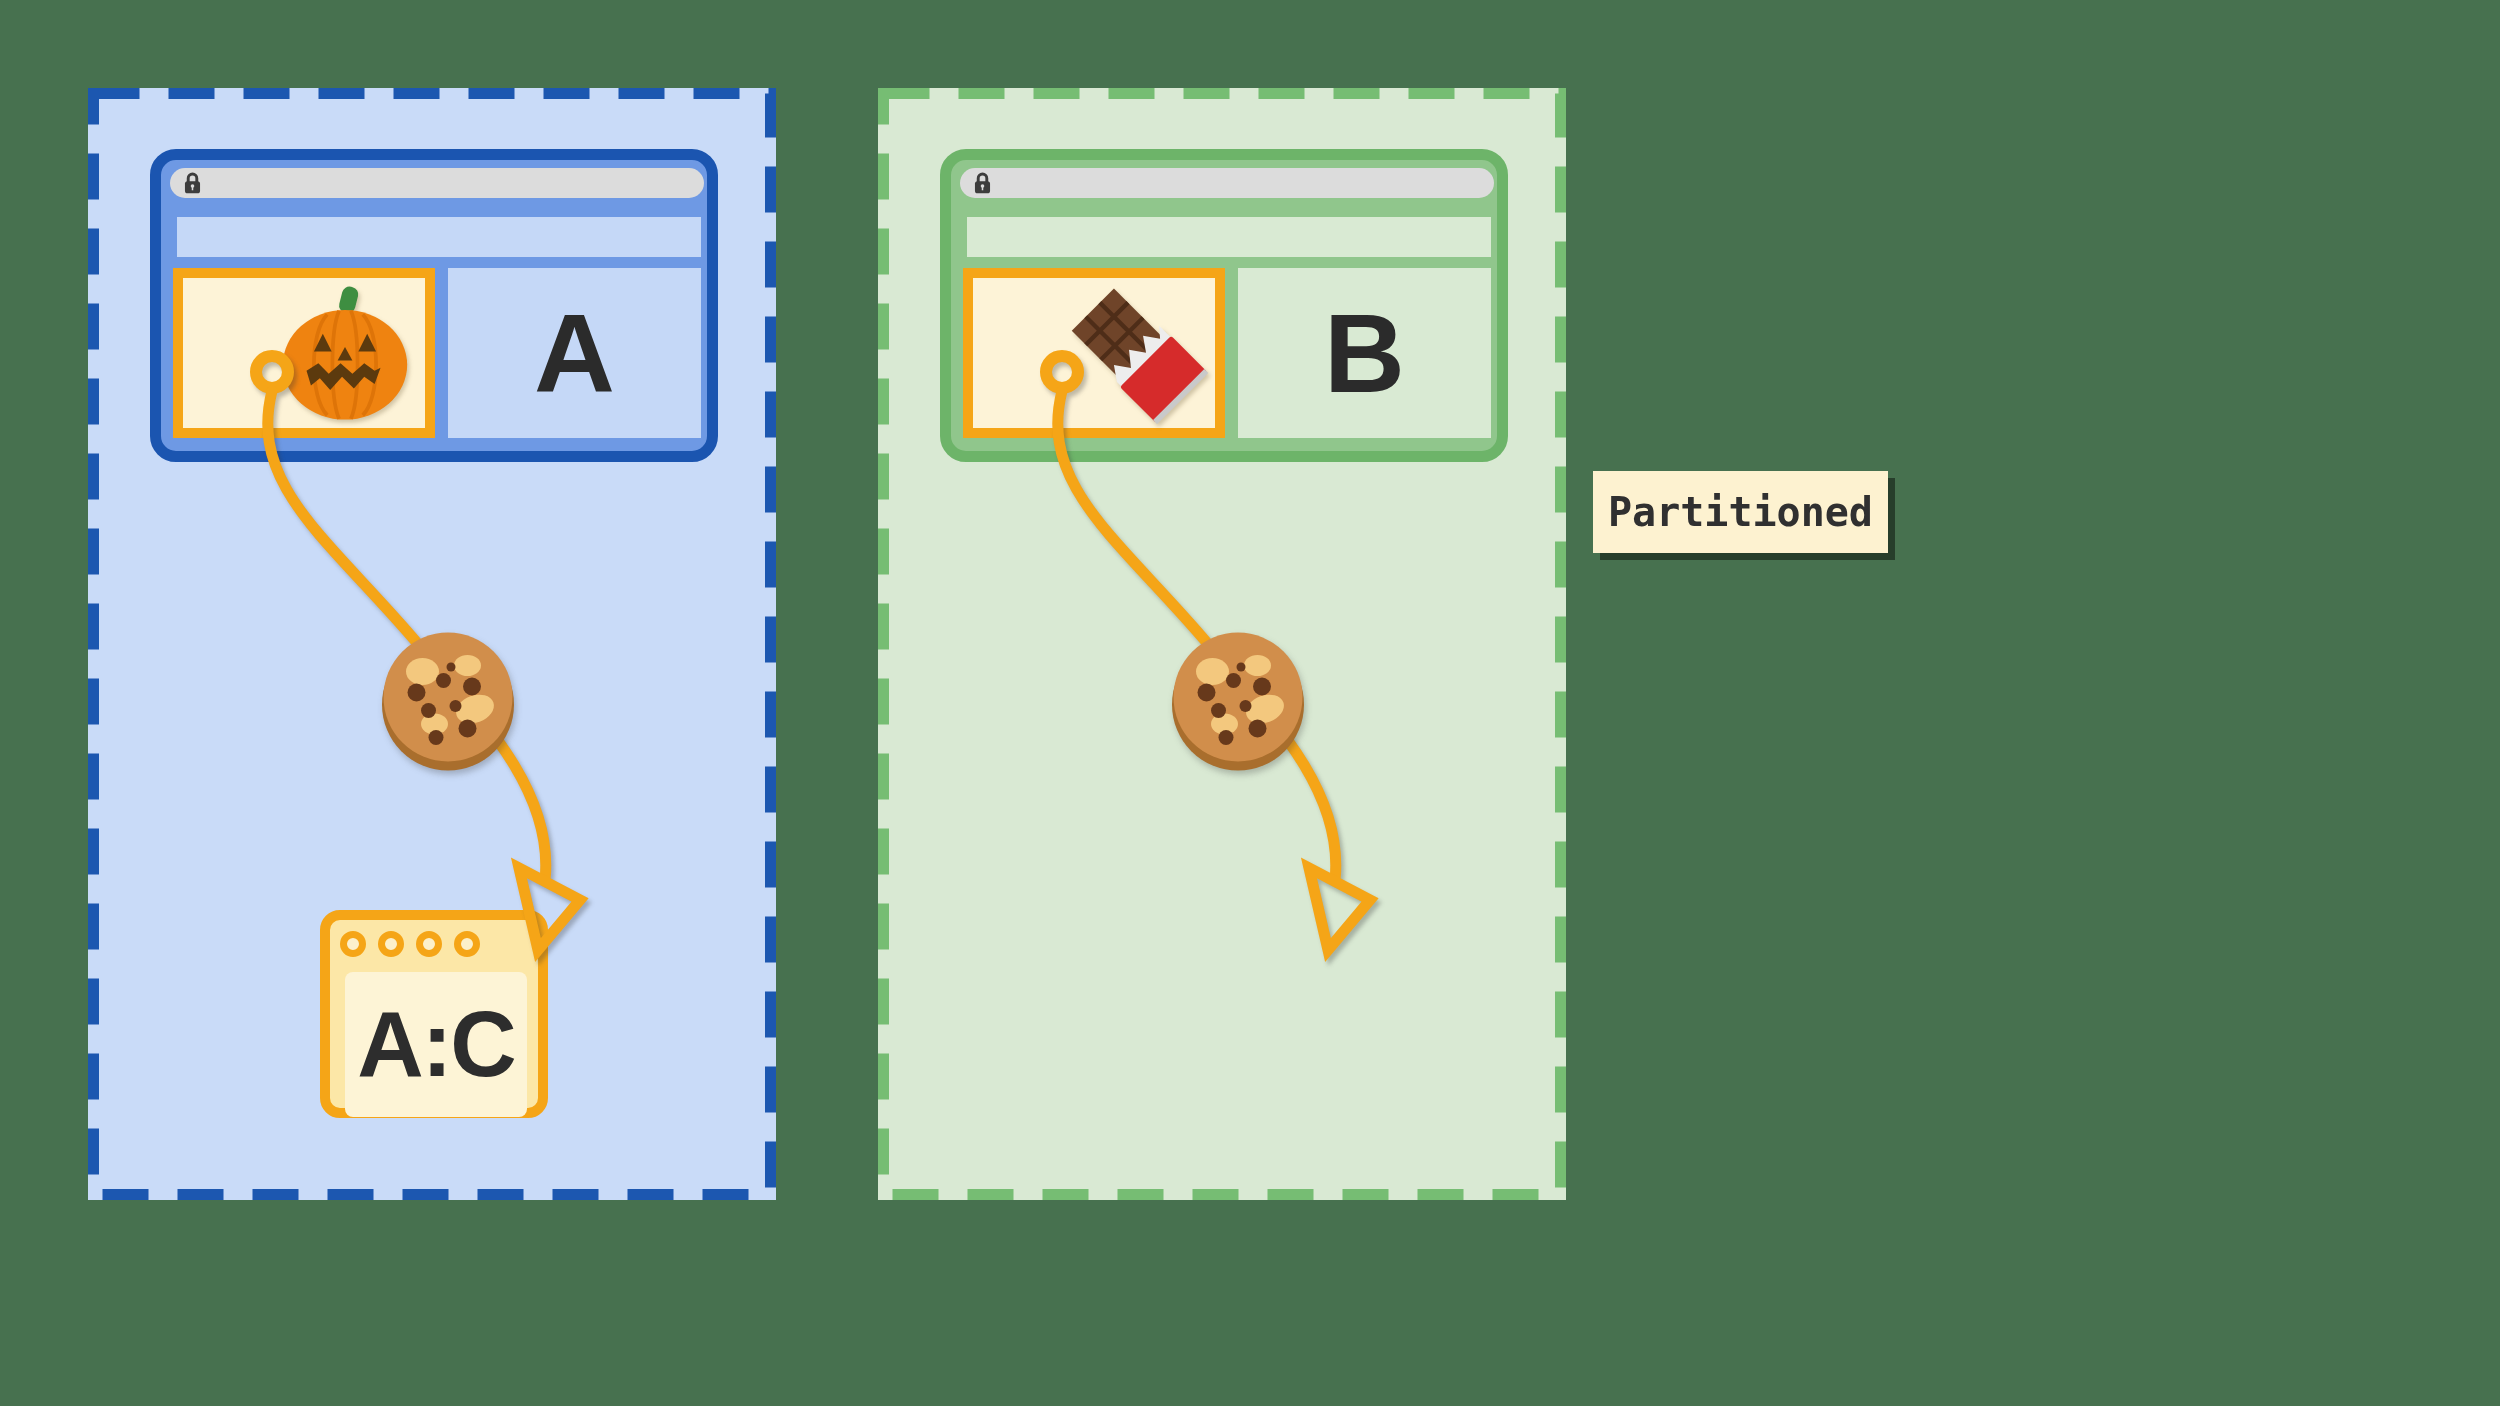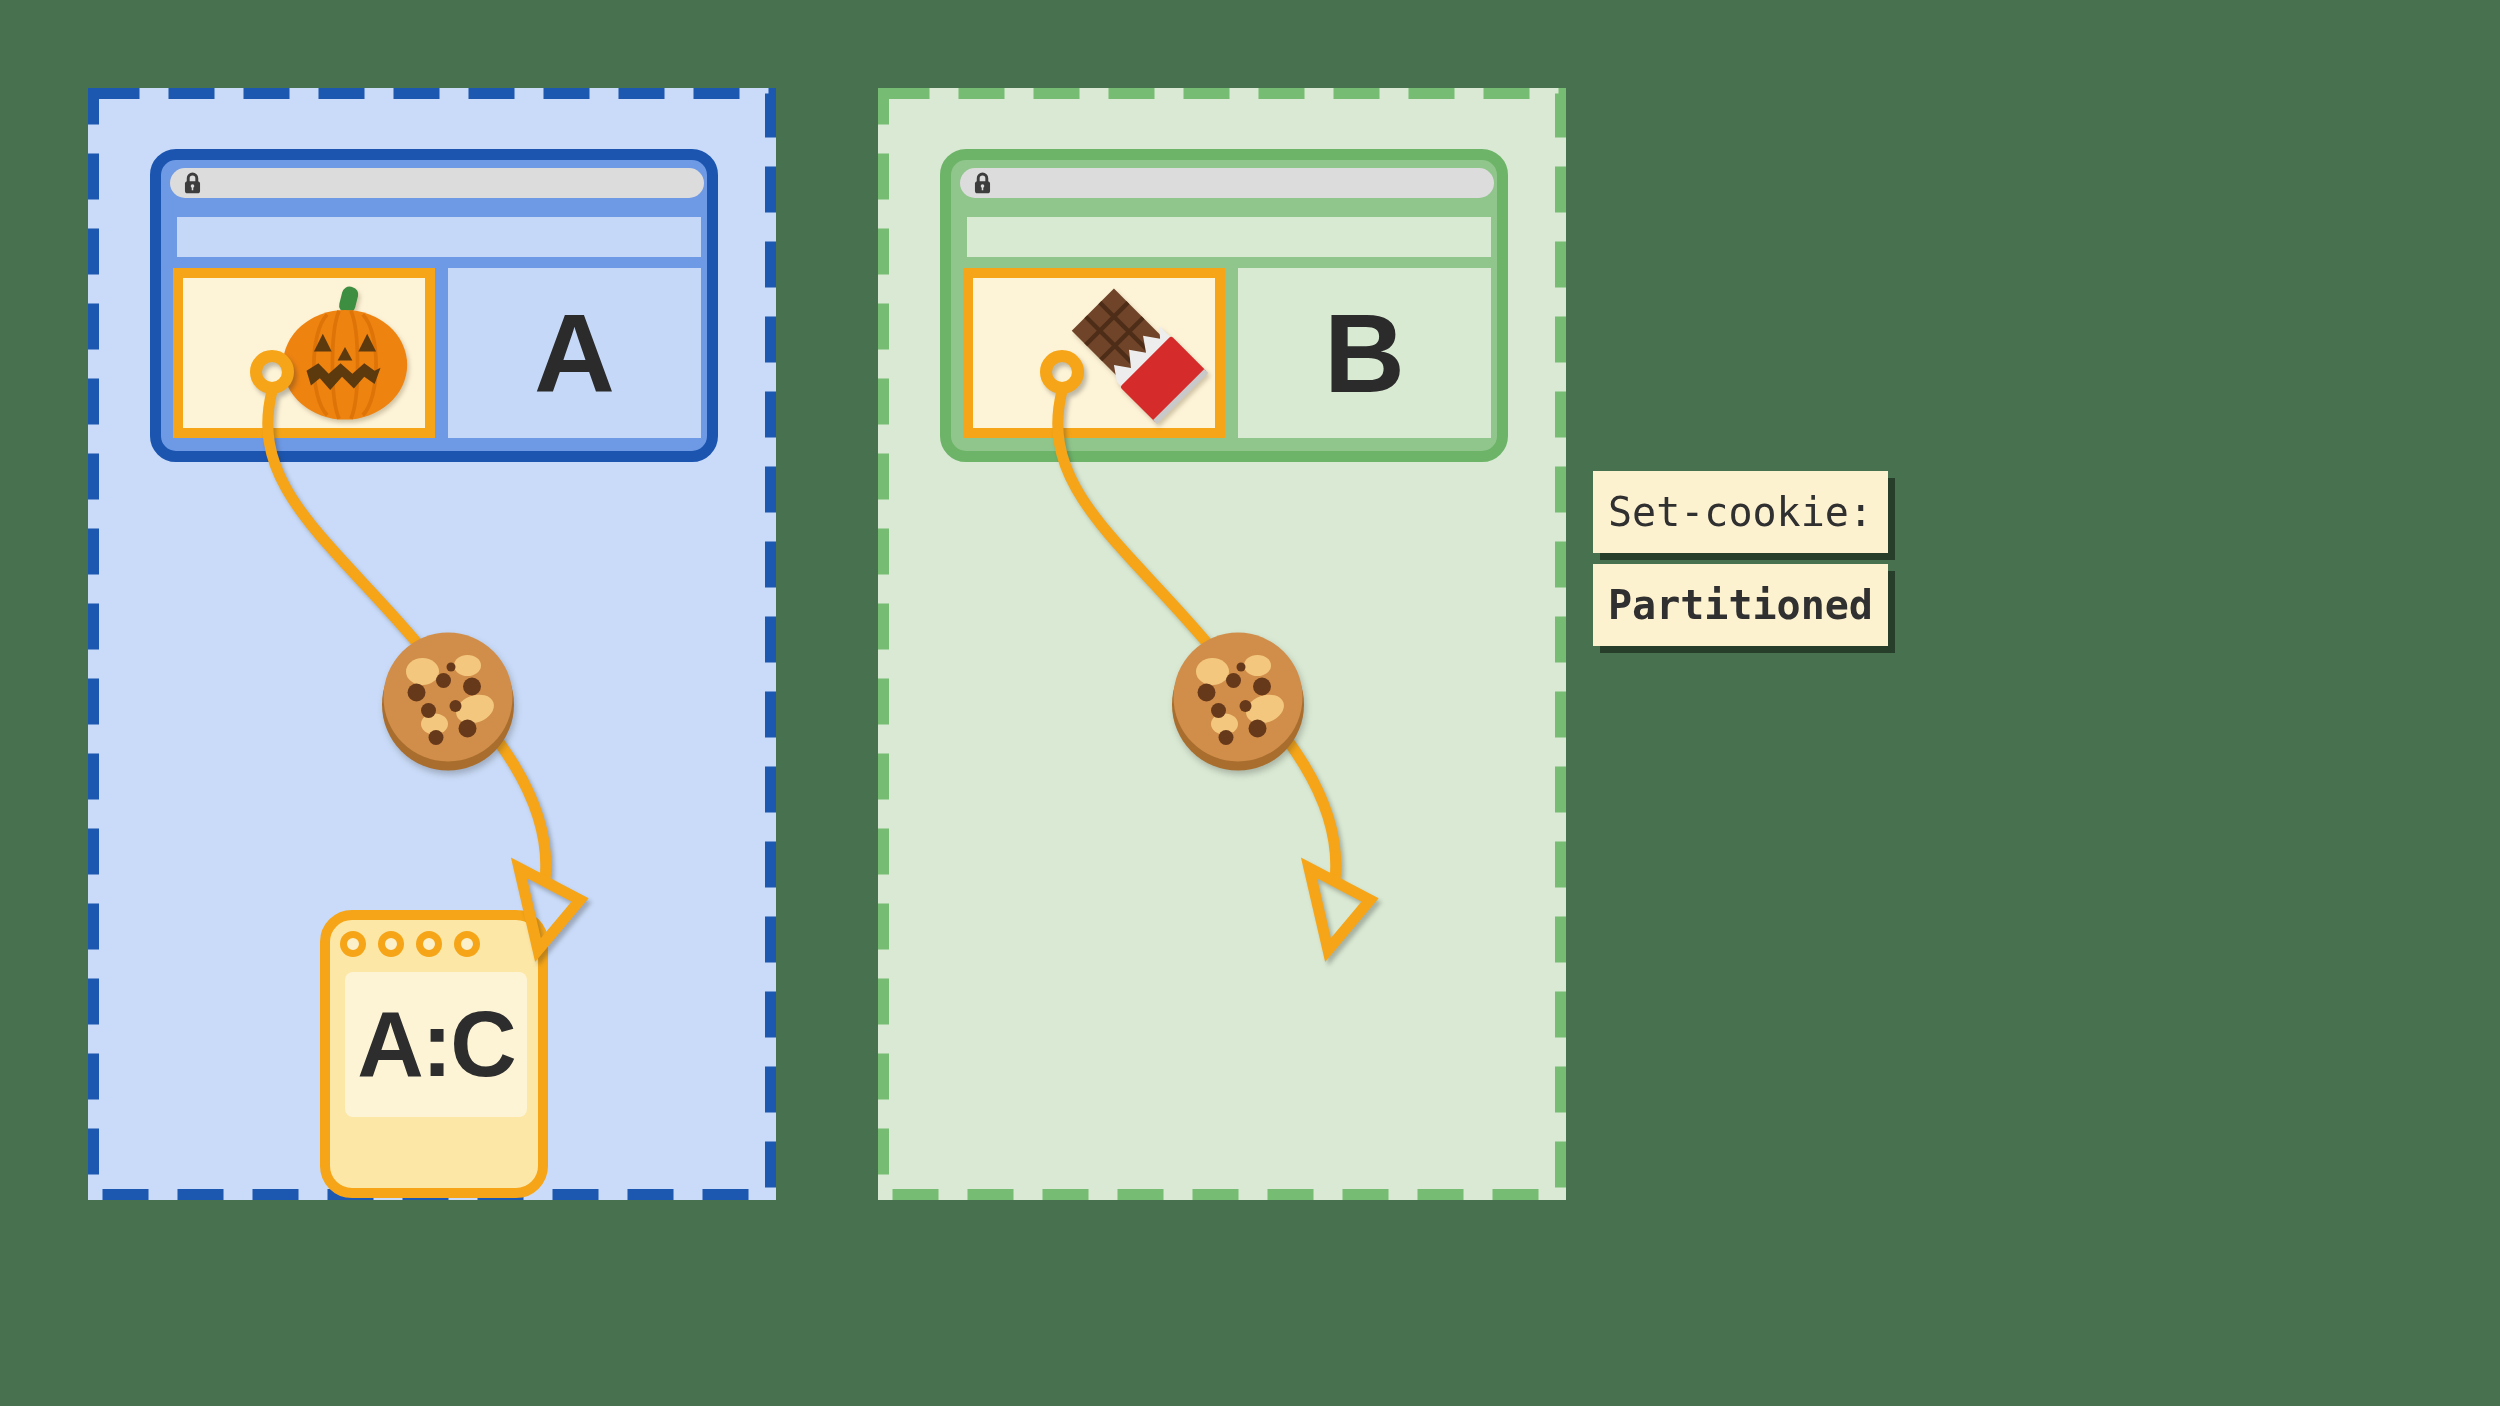--- a/index.html
+++ b/index.html
@@ -53,22 +53,22 @@
   }
   .site-box{
     position:absolute;left:287px;top:108px;width:253px;height:170px;
     display:flex;align-items:center;justify-content:center;
     font-weight:bold;font-size:112px;color:var(--ink);
   }
   .blue .site-box{background:var(--blue-panel);}
   .green .site-box{background:var(--green-panel);}
   
   .storage{
-    position:absolute;left:232px;top:822px;width:228px;height:288px;
-    border:10px solid var(--orange);border-radius:32px;background:var(--store-fill);
+    position:absolute;left:232px;top:822px;width:228px;height:208px;
+    border:10px solid var(--orange);border-radius:20px;background:var(--store-fill);
     box-sizing:border-box;
   }
   .dots{display:flex;gap:12px;margin:11px 0 0 10px;}
   .dot{width:26px;height:26px;border-radius:50%;border:7px solid var(--orange);
     background:#fcf0cb;box-sizing:border-box;}
   .storage-panel{
     position:absolute;left:15px;top:52px;width:182px;height:145px;border-radius:8px;
     background:var(--store-inner);display:flex;align-items:center;justify-content:center;
     font-weight:bold;font-size:92px;color:#2d2d2d;letter-spacing:-2px;
   }
@@ -212,17 +212,16 @@
       <circle cx="66" cy="41" r="6" fill="#67391b"></circle>
       <circle cx="37" cy="57" r="5" fill="#67391b"></circle>
       <circle cx="55" cy="54" r="4" fill="#67391b"></circle>
       <circle cx="63" cy="69" r="6" fill="#67391b"></circle>
       <circle cx="42" cy="75" r="5" fill="#67391b"></circle>
       <circle cx="52" cy="28" r="3" fill="#67391b"></circle>
     </svg>
   </div>
 
   <div class="code-block">
-    <div class="code-line">Set-cookie:</div>
     <div class="code-line bold">Partitioned</div>
   </div>
 
 </div>
 
 </body></html>

